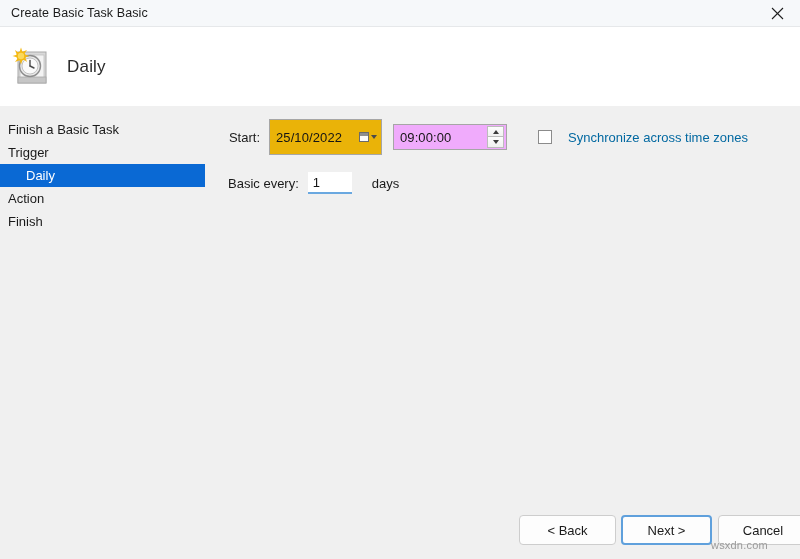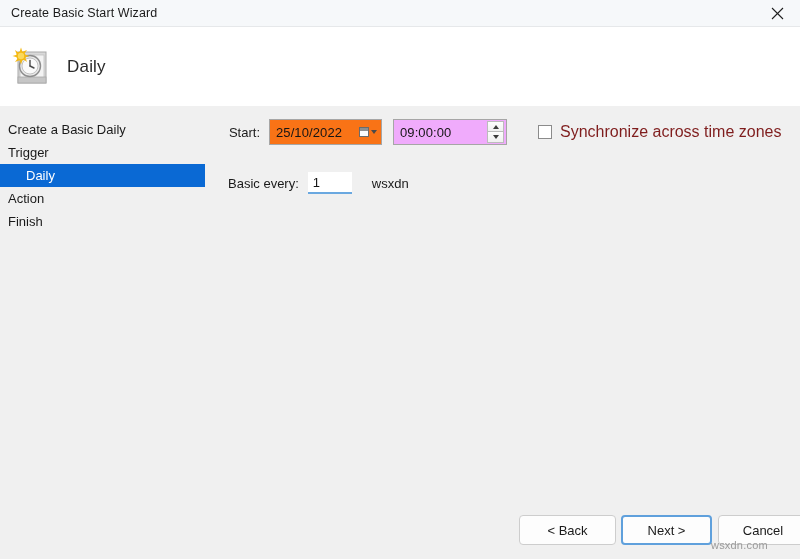--- a/index.html
+++ b/index.html
@@ -126,22 +126,22 @@
   .label-start {
     font-size: 13px;
     width: 45px;
     text-align: right;
     margin-right: 9px;
     color: #1a1a1a;
   }
 
   .date-field {
     width: 113px;
-    height: 26px;
-    background: #f97316;
+    height: 36px;
+    background: #eab308;
     border: 1px solid #a6a6a6;
     box-sizing: border-box;
     display: flex;
     align-items: center;
     position: relative;
   }
   .date-value {
     font-size: 13px;
     margin-left: 6px;
     color: #151515;
@@ -237,23 +237,23 @@
   }
   .checkbox {
     width: 14px;
     height: 14px;
     border: 1px solid #8b8b8b;
     background: #ffffff;
     box-sizing: border-box;
     flex: 0 0 auto;
   }
   .sync-label {
-    font-size: 16px;
-    margin-left: 8px;
-    color: #7f1d1d;
+    font-size: 13px;
+    margin-left: 16px;
+    color: #0369a1;
     white-space: nowrap;
   }
 
   .row-recur {
     position: absolute;
     top: 66px;
     left: 13px;
     display: flex;
     align-items: center;
   }
@@ -317,21 +317,21 @@
     font-size: 11px;
     color: #9a9a9a;
     letter-spacing: 0.2px;
     pointer-events: none;
   }
 </style>
 </head>
 <body>
 
 <div class="titlebar">
-  <div class="titlebar-text">Create Basic Start Wizard</div>
+  <div class="titlebar-text">Create Basic Task Basic</div>
   <div class="titlebar-spacer"></div>
   <div class="close-button">
     <svg width="13" height="13" viewBox="0 0 13 13">
       <line x1="1" y1="1" x2="12" y2="12" stroke="#202020" stroke-width="1.1"></line>
       <line x1="12" y1="1" x2="1" y2="12" stroke="#202020" stroke-width="1.1"></line>
     </svg>
   </div>
 </div>
 
 <div class="header">
@@ -361,21 +361,21 @@
       <circle cx="14" cy="13" r="3.2" fill="#fbd95b"></circle>
     </svg>
   </div>
   <div class="header-title">Daily</div>
 </div>
 
 <div class="body-area">
 
   <div class="sidebar">
     <div class="side-item">
-      <span>Create a Basic Daily</span>
+      <span>Finish a Basic Task</span>
     </div>
     <div class="side-item">
       <span>Trigger</span>
     </div>
     <div class="side-item child selected">
       <span>Daily</span>
     </div>
     <div class="side-item">
       <span>Action</span>
     </div>
@@ -413,21 +413,21 @@
         <span class="checkbox"></span>
         <span class="sync-label">Synchronize across time zones</span>
       </div>
     </div>
 
     <div class="row-recur">
       <span class="label-recur">Basic every:</span>
       <span class="recur-input">
         <span>1</span>
       </span>
-      <span class="label-days">wsxdn</span>
+      <span class="label-days">days</span>
     </div>
 
   </div>
 </div>
 
 <div class="footer">
   <div class="btn btn-back">&lt; Back</div>
   <div class="btn btn-next">Next &gt;</div>
   <div class="btn btn-cancel">Cancel</div>
 </div>

